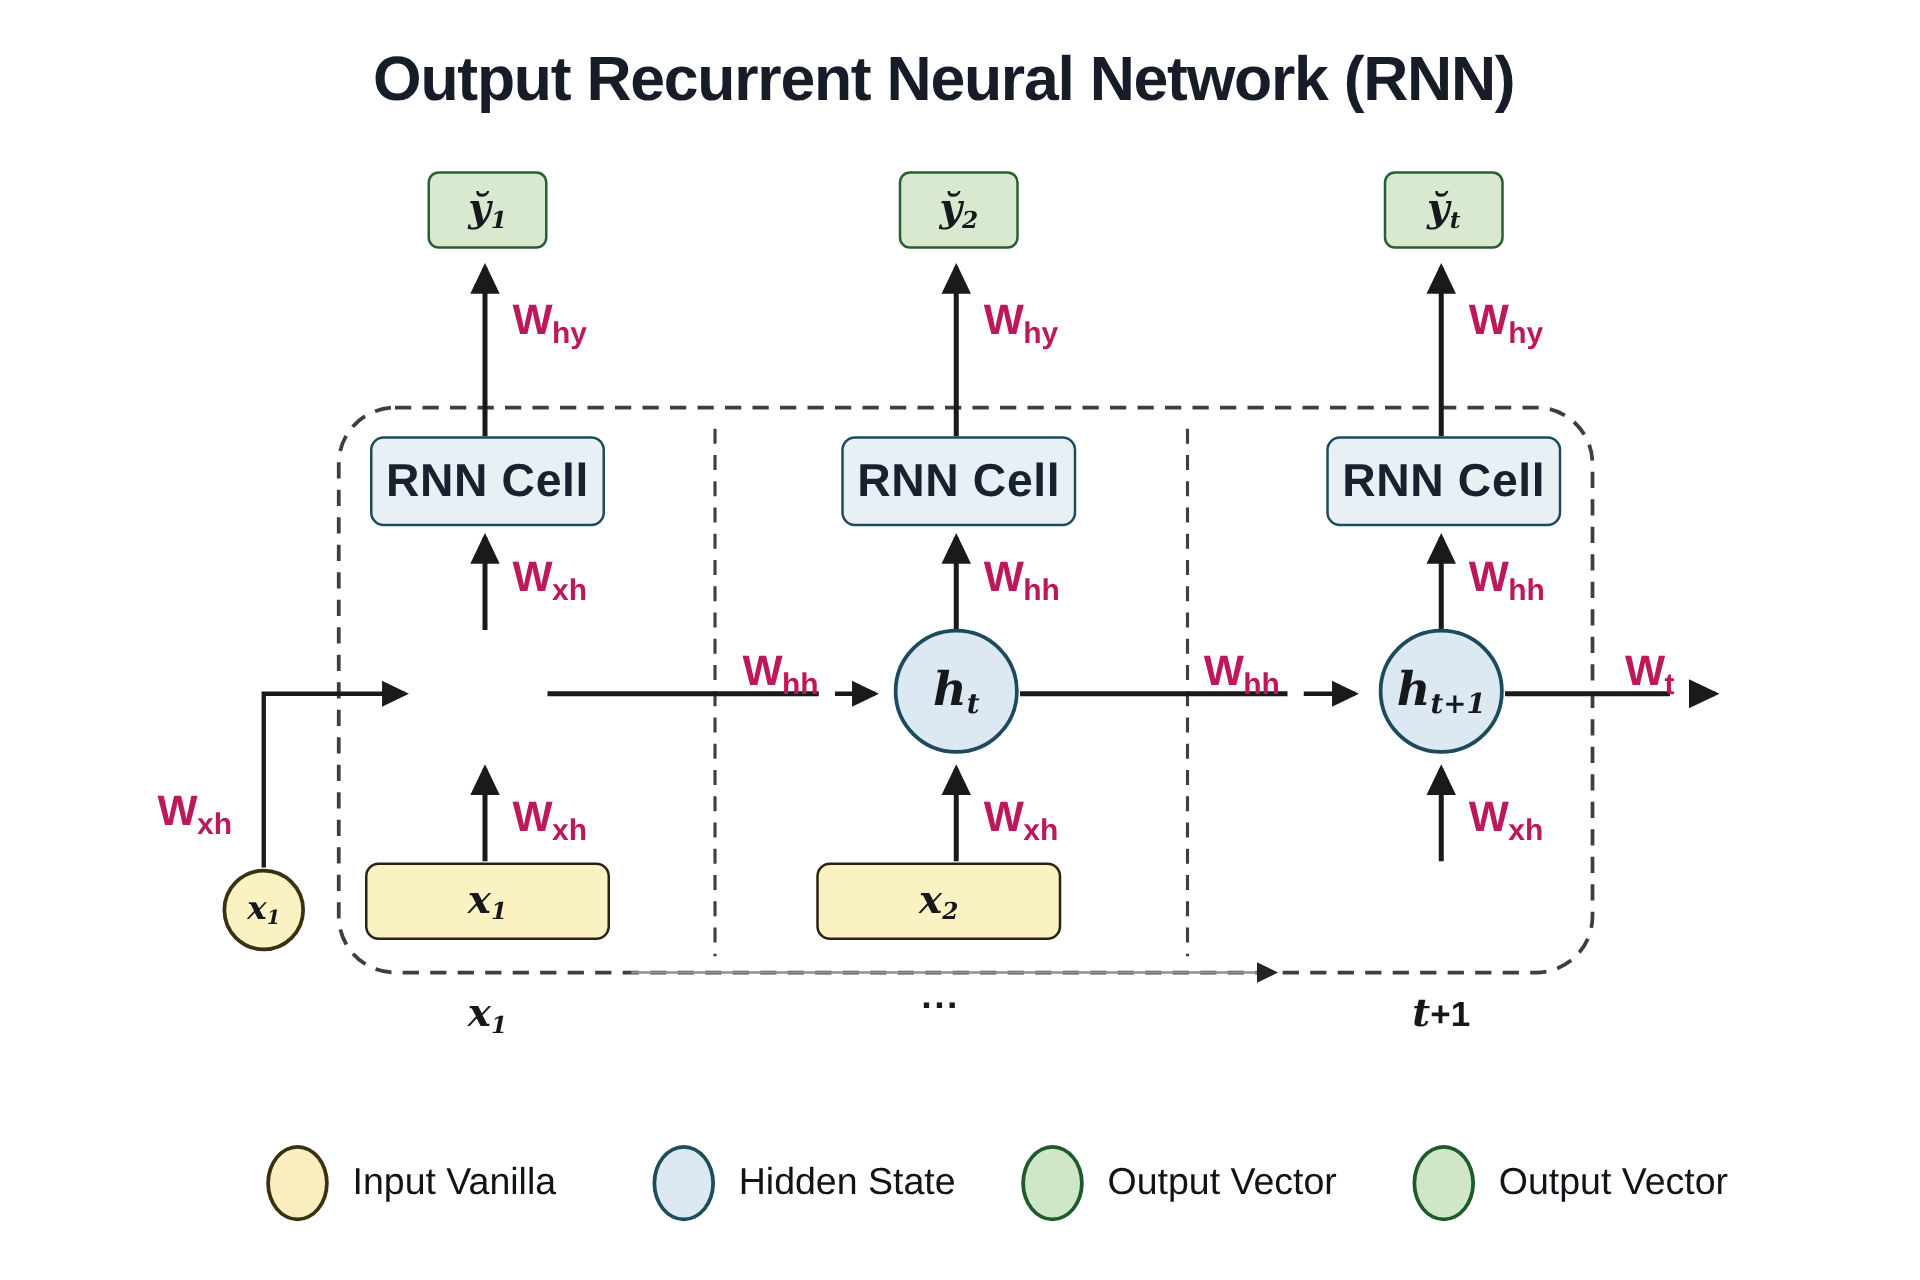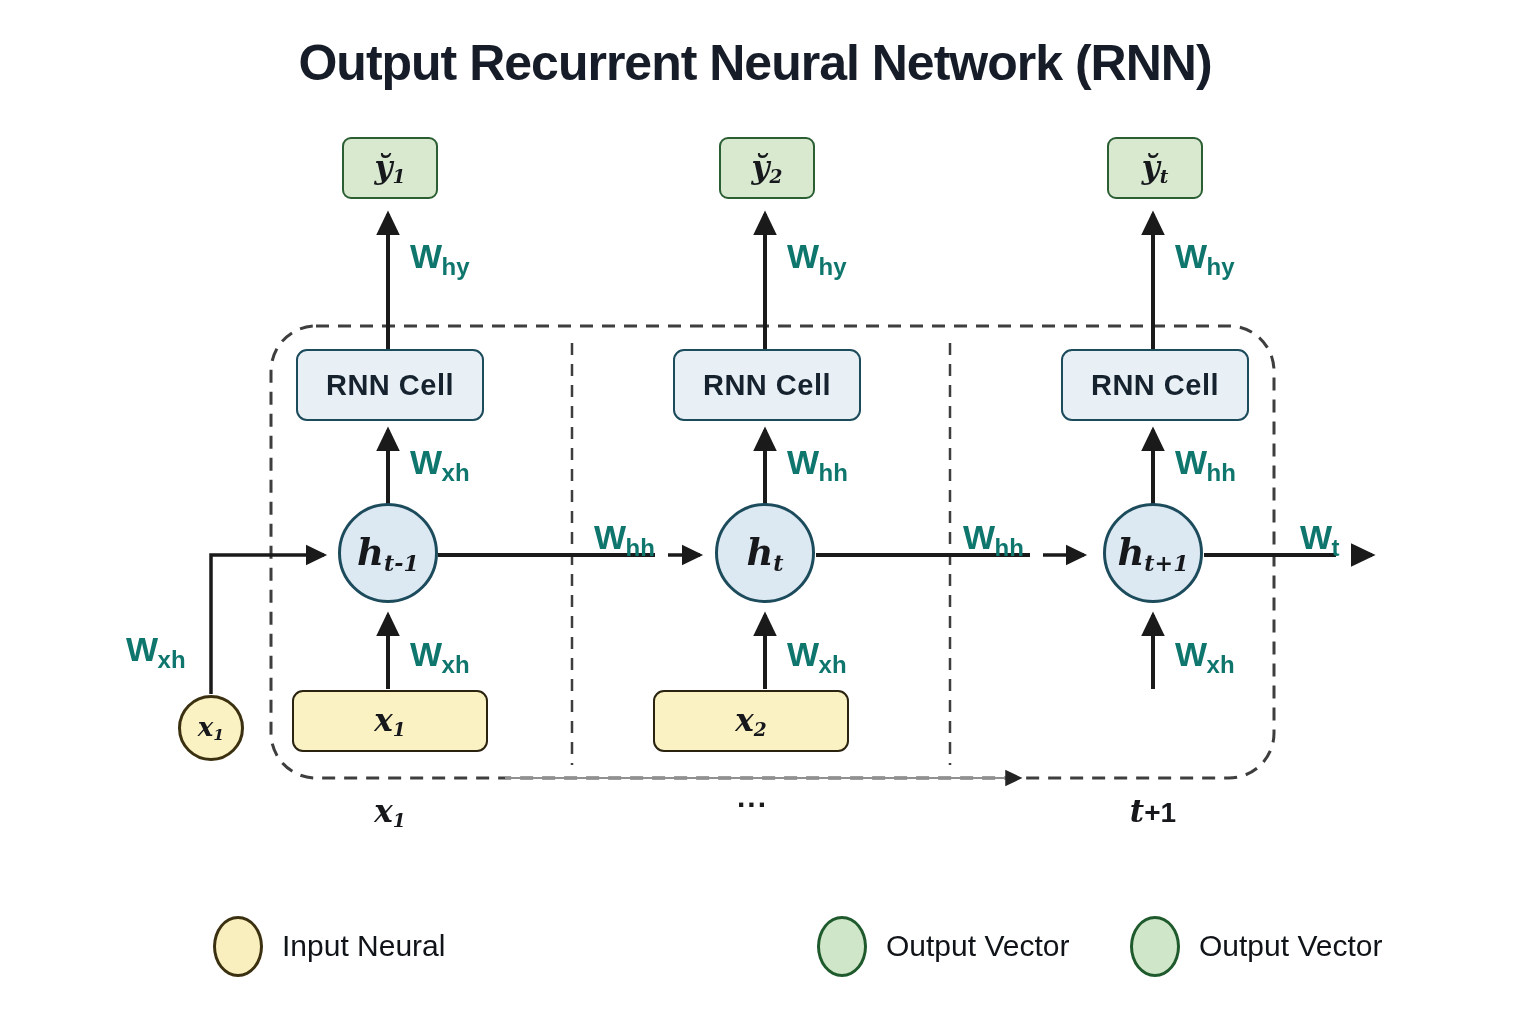--- a/index.html
+++ b/index.html
@@ -18,21 +18,21 @@
   
   .obox{
     width:92px;height:58px;top:137px;z-index:4;
     background:#d8e9d0;border:2.5px solid #2b5e33;border-radius:9px;
     display:flex;align-items:center;justify-content:center;
   }
   .cellbox{
     width:184px;height:68px;top:349px;z-index:4;
     background:#e8f0f6;border:2.5px solid #1c4b5c;border-radius:11px;
     display:flex;align-items:center;justify-content:center;
-    font-size:29px;font-weight:700;color:#16222e;letter-spacing:0.5px;
+    font-size:37px;font-weight:700;color:#16222e;letter-spacing:0.5px;
   }
   .hcircle{
     width:100px;height:100px;top:503px;z-index:4;
     background:#dce9f3;border:3.5px solid #1c4b5c;border-radius:50%;
     display:flex;align-items:center;justify-content:center;box-sizing:border-box;
   }
   .ibox{
     width:192px;height:58px;top:690px;z-index:4;
     background:#fbf2c4;border:2.5px solid #2a2310;border-radius:11px;
     display:flex;align-items:center;justify-content:center;
@@ -43,21 +43,21 @@
     display:flex;align-items:center;justify-content:center;box-sizing:border-box;
   }
   
   .mv{font-family:"DejaVu Serif",serif;font-style:italic;font-weight:700;color:#16181c;}
   .obox .mv{font-size:31px;}
   .hcircle .mv{font-size:37px;}
   .ibox .mv{font-size:31px;}
   .icircle .mv{font-size:26px;}
   .msub{font-size:0.60em;vertical-align:-0.28em;letter-spacing:0;}
   
-  .wlbl{z-index:4;white-space:nowrap;color:#0f766e;}
+  .wlbl{z-index:4;white-space:nowrap;color:#be185d;}
   .wb{font-size:34px;font-weight:800;letter-spacing:-0.5px;}
   .ws{font-size:24px;font-weight:600;vertical-align:-7px;}
   
   .blbl{z-index:4;font-family:"DejaVu Serif",serif;font-style:italic;font-weight:700;
         font-size:31px;color:#16181c;text-align:center;width:90px;}
   .bsuffix{font-style:normal;font-family:"Liberation Sans",sans-serif;font-weight:700;font-size:28px;}
   .dots{z-index:4;font-size:30px;font-weight:800;color:#1a1a1a;letter-spacing:2px;}
   
   .legend-item{top:914px;z-index:4;display:flex;align-items:center;gap:19px;height:64px;}
   .swatch{width:50px;height:61px;border-radius:50%;box-sizing:border-box;display:inline-block;}
@@ -118,23 +118,20 @@
   <div class="abs obox" style="left:342px">
     <span class="mv"><span>y̆</span><span class="msub">1</span></span>
   </div>
   <div class="abs wlbl" style="left:410px;top:237px">
     <span class="wb">W</span><span class="ws">hy</span>
   </div>
   <div class="abs cellbox" style="left:296px">RNN Cell</div>
   <div class="abs wlbl" style="left:410px;top:443px">
     <span class="wb">W</span><span class="ws">xh</span>
   </div>
-  <div class="abs hcircle" style="left:338px">
-    <span class="mv"><span>h</span><span class="msub">t-1</span></span>
-  </div>
   <div class="abs wlbl" style="left:410px;top:635px">
     <span class="wb">W</span><span class="ws">xh</span>
   </div>
   <div class="abs ibox" style="left:292px">
     <span class="mv"><span>x</span><span class="msub">1</span></span>
   </div>
 
   <div class="abs obox" style="left:719px">
     <span class="mv"><span>y̆</span><span class="msub">2</span></span>
   </div>
@@ -192,21 +189,25 @@
   <div class="abs blbl" style="left:345px;top:793px">
     <span>x</span><span class="msub">1</span>
   </div>
   <div class="abs dots" style="left:737px;top:780px">...</div>
   <div class="abs blbl" style="left:1108px;top:793px">
     <span>t</span><span class="bsuffix">+1</span>
   </div>
 
   <div class="abs legend-item" style="left:213px">
     <span class="swatch sw-input"></span>
-    <span class="legend-label">Input Neural</span>
+    <span class="legend-label">Input Vanilla</span>
+  </div>
+  <div class="abs legend-item" style="left:522px">
+    <span class="swatch sw-hidden"></span>
+    <span class="legend-label">Hidden State</span>
   </div>
   <div class="abs legend-item" style="left:817px">
     <span class="swatch sw-output"></span>
     <span class="legend-label">Output Vector</span>
   </div>
   <div class="abs legend-item" style="left:1130px">
     <span class="swatch sw-output"></span>
     <span class="legend-label">Output Vector</span>
   </div>
 

